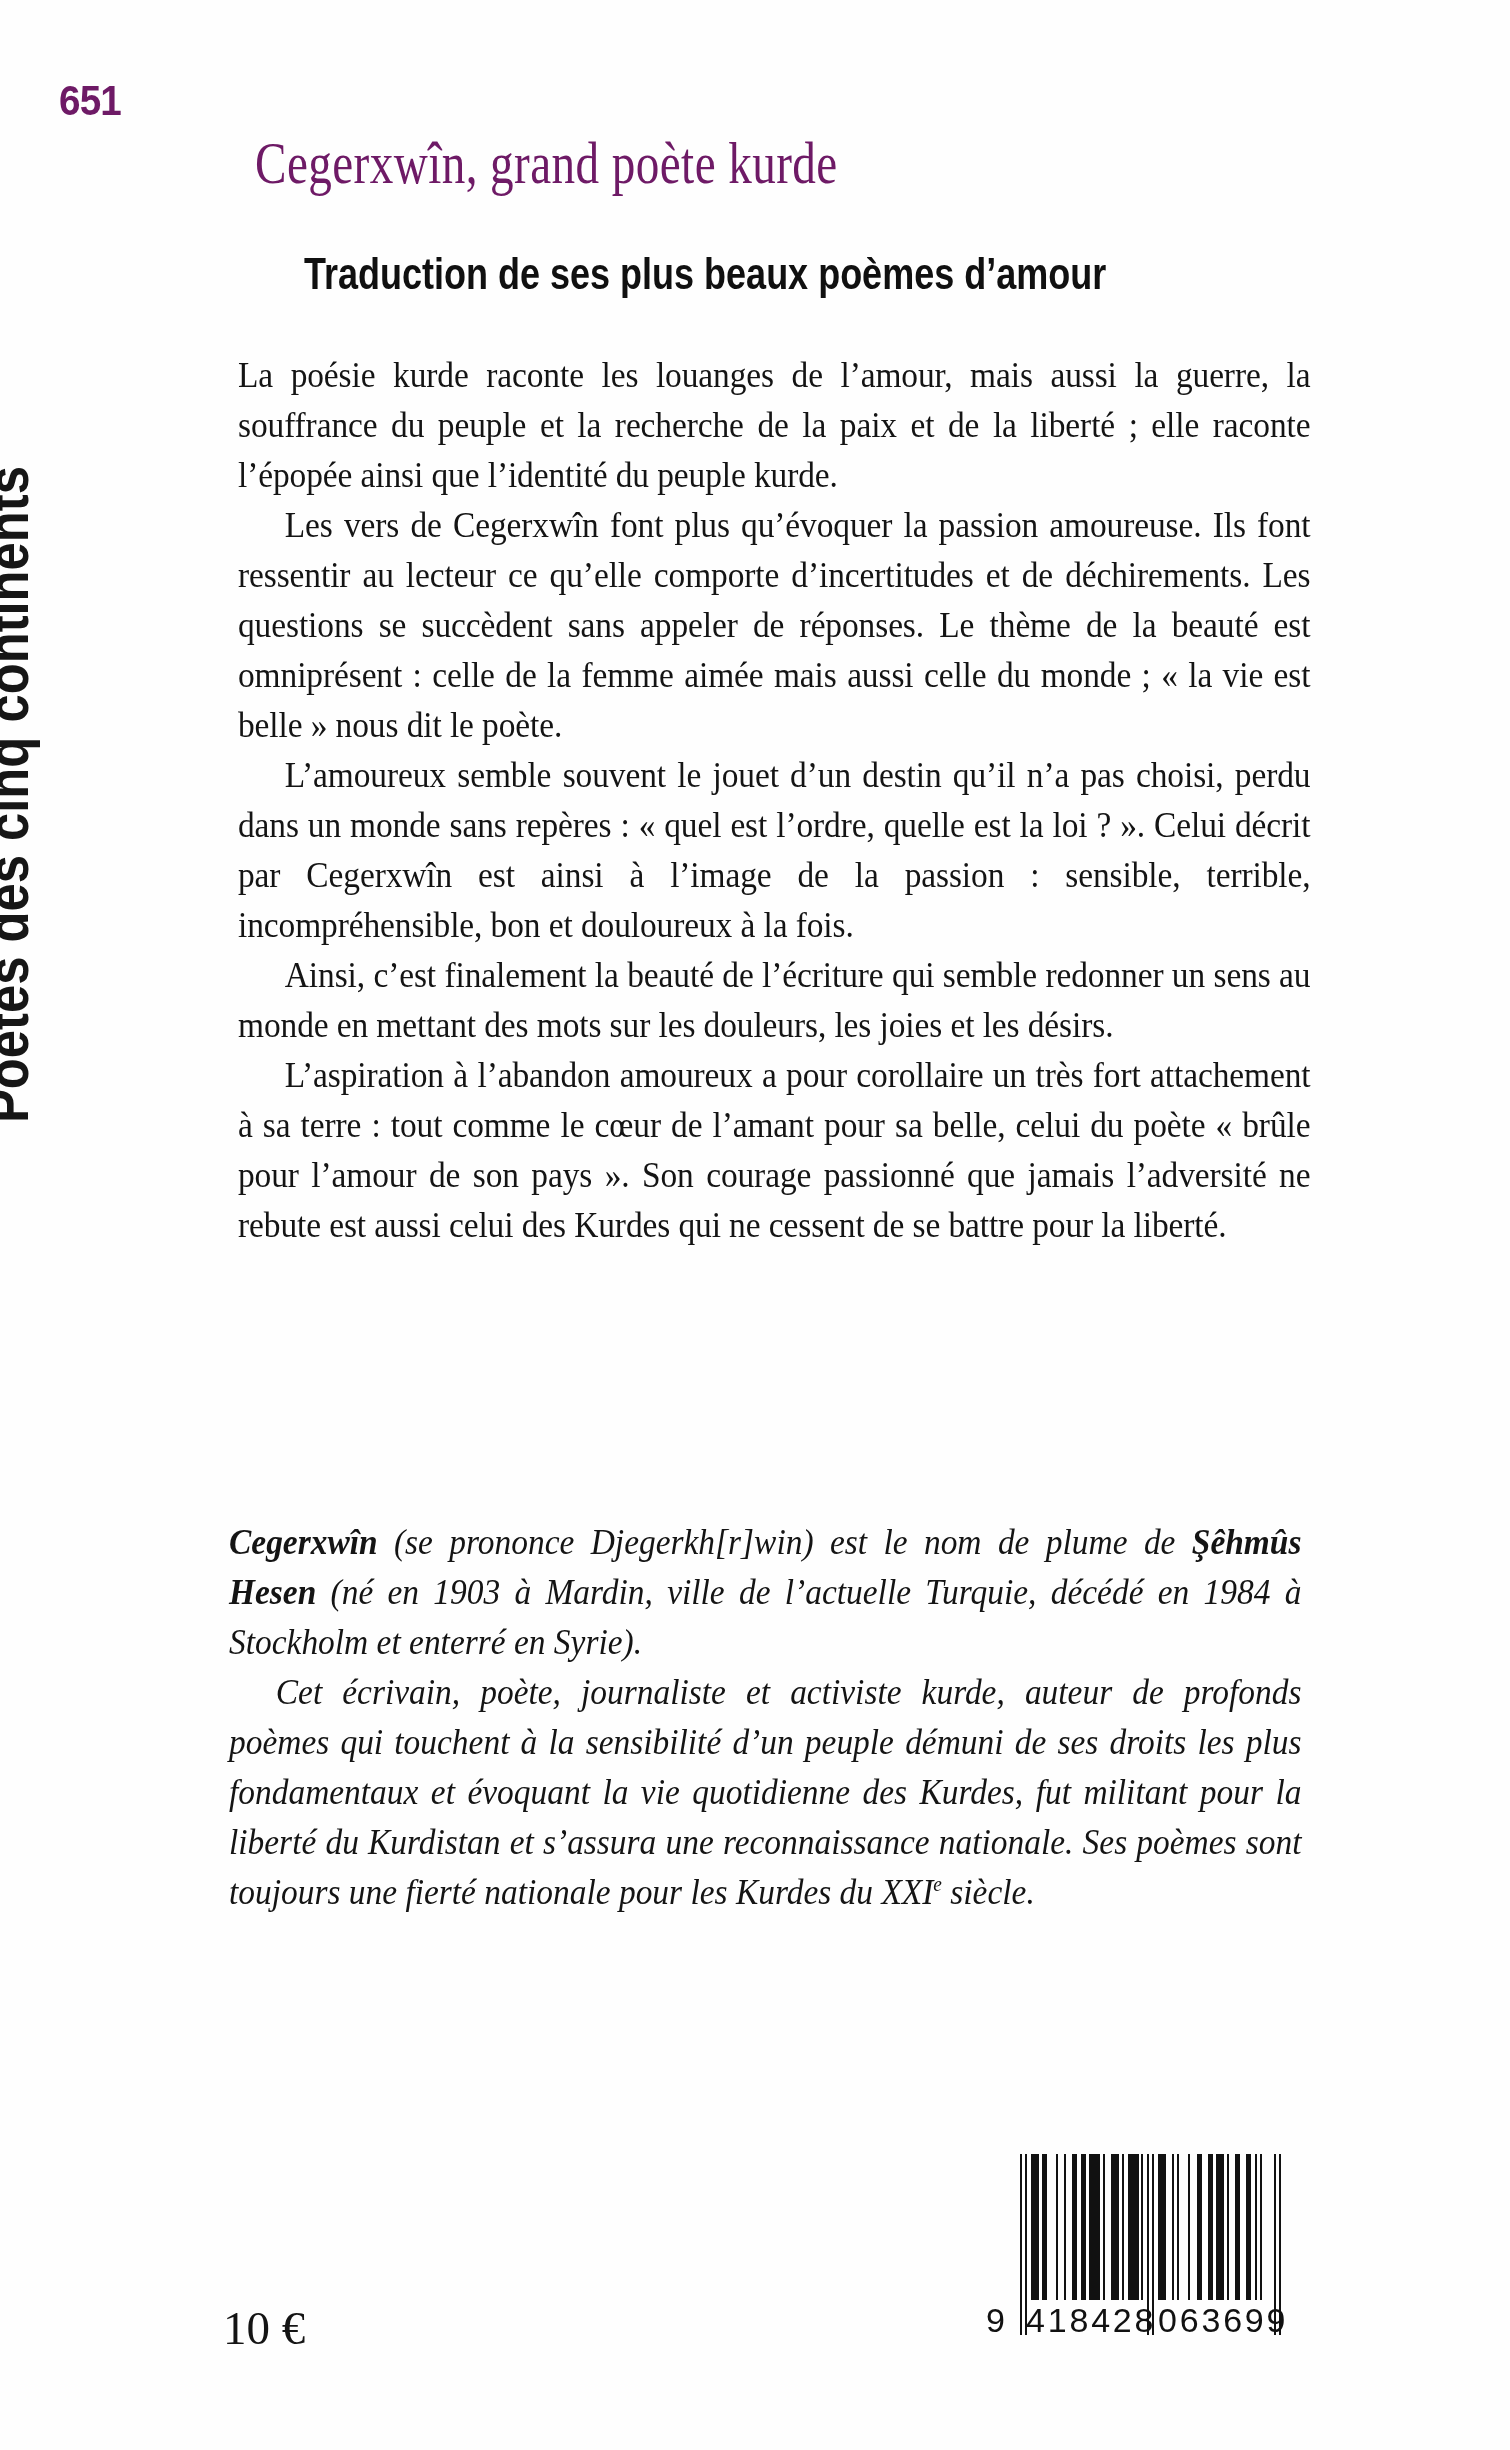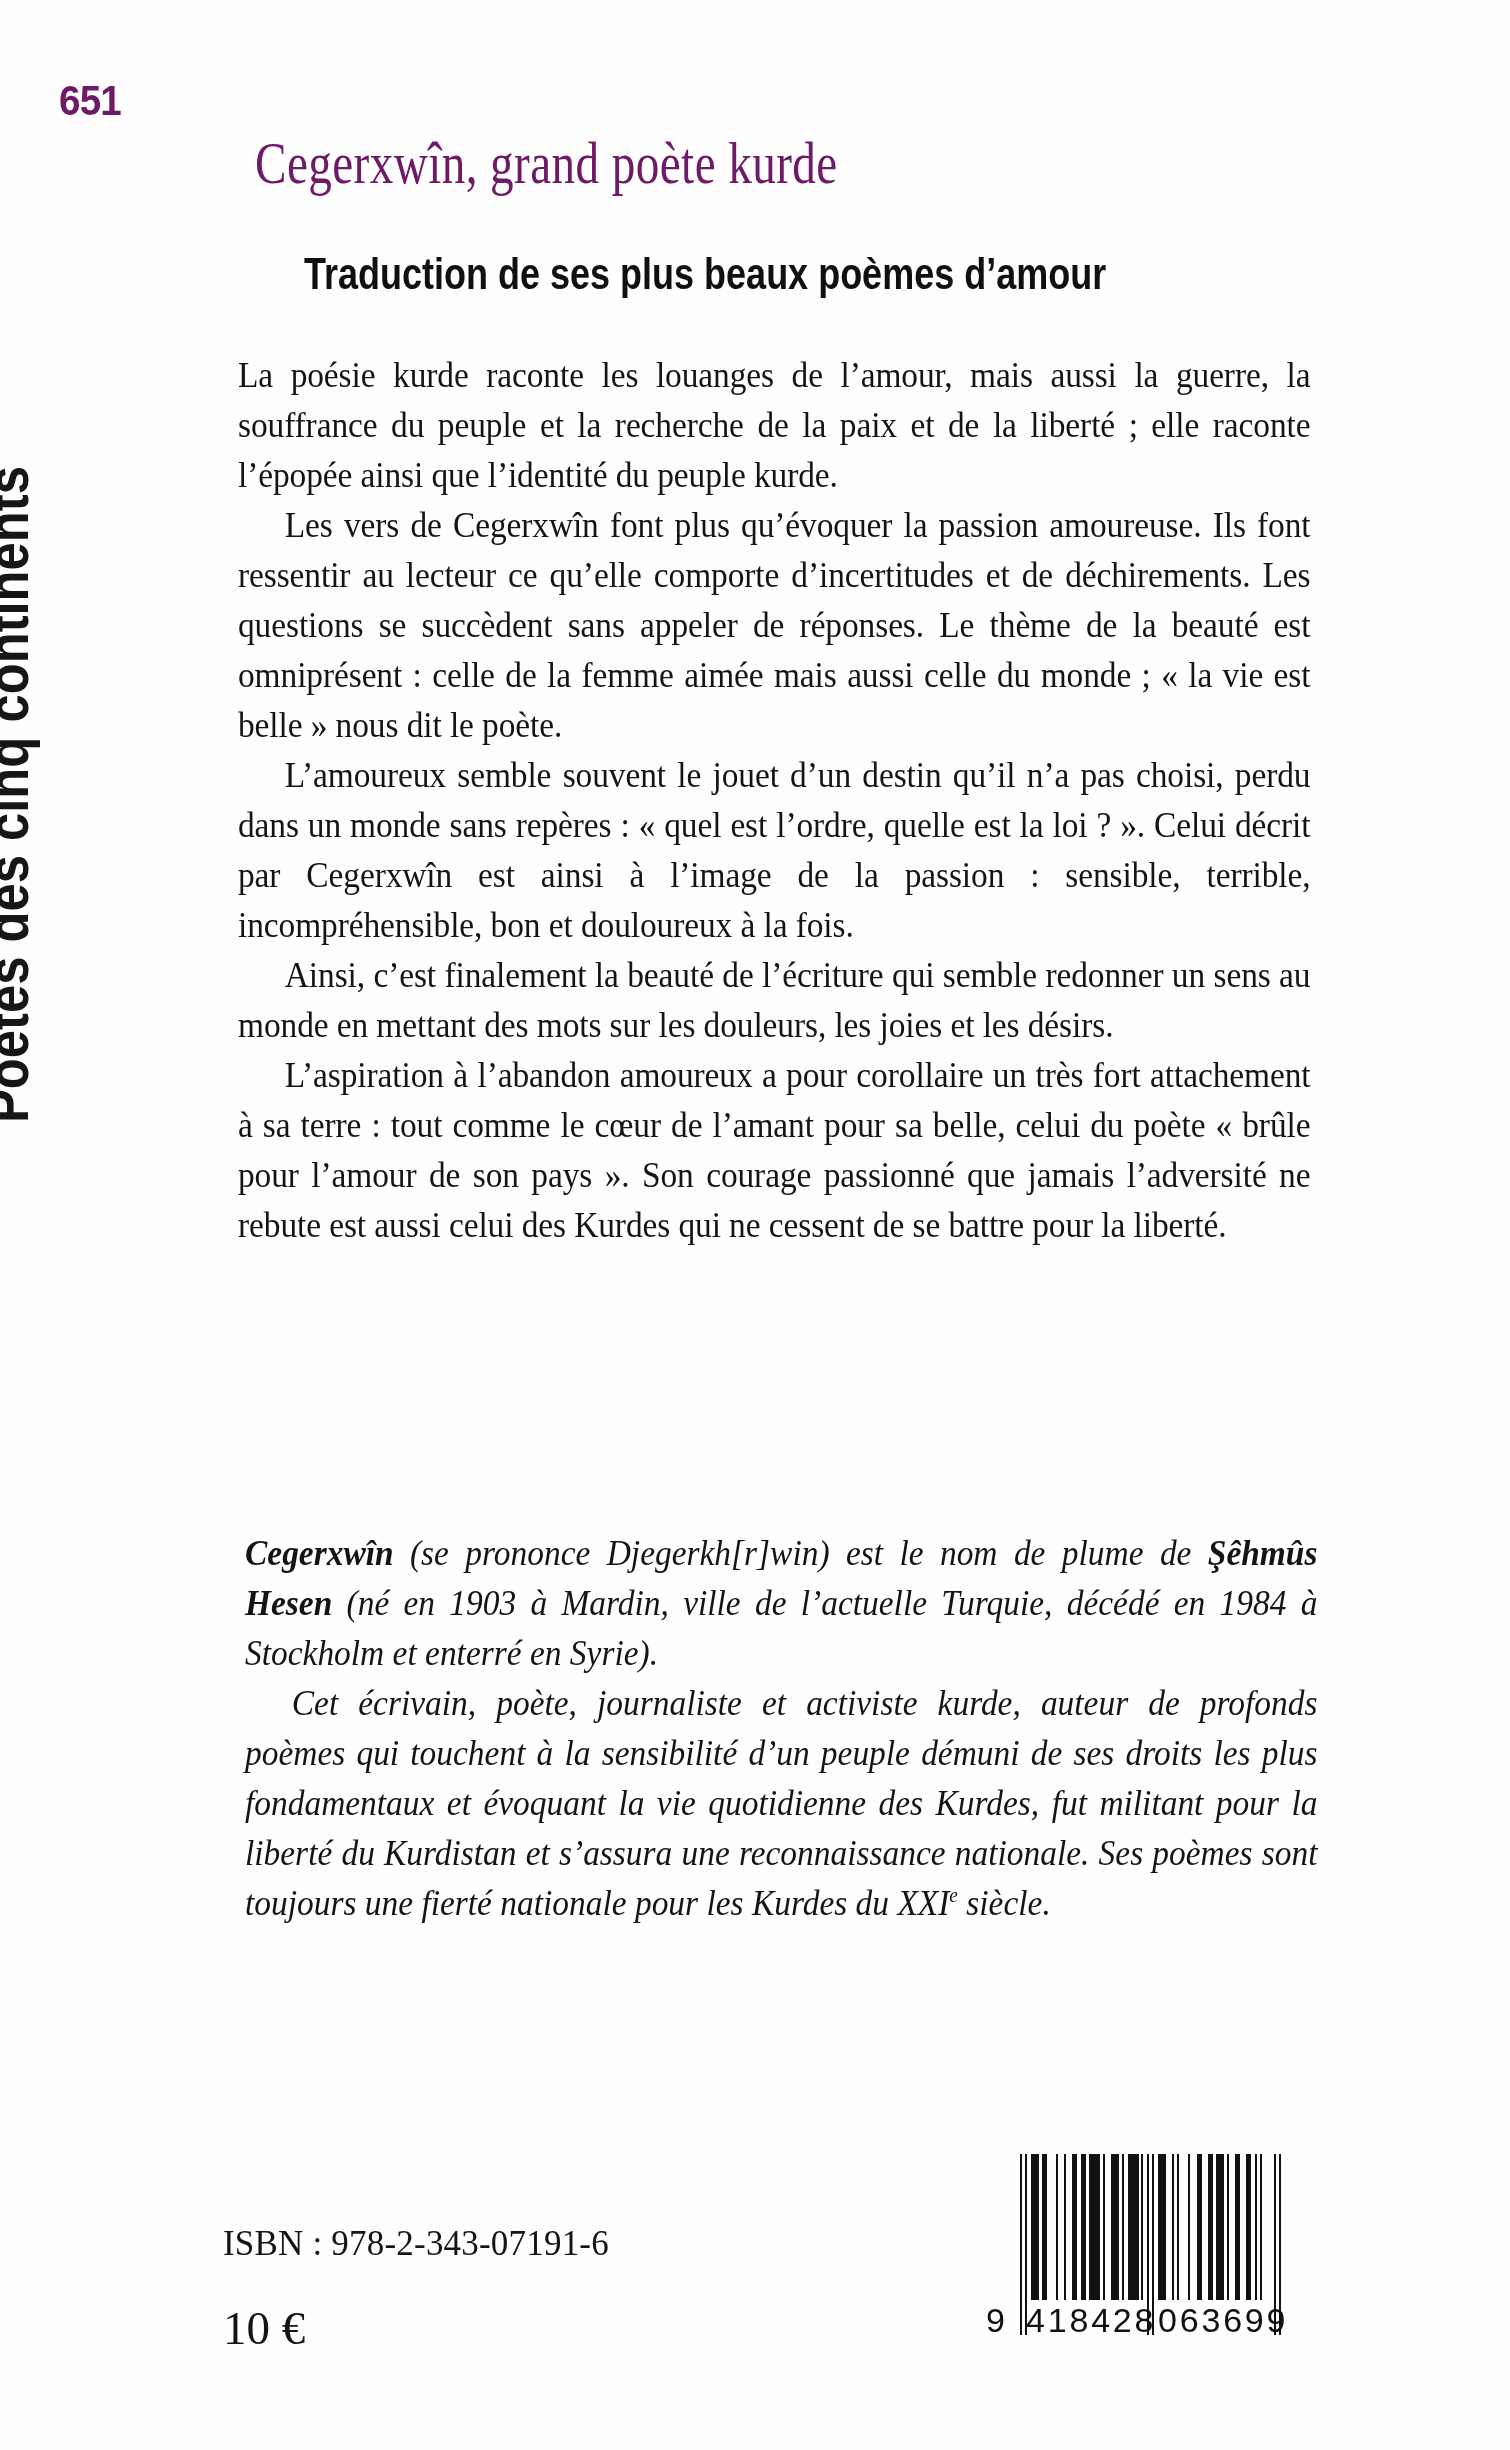--- a/index.html
+++ b/index.html
@@ -128,24 +128,23 @@
     color: #141414;
     transform: scaleX(0.955);
     transform-origin: left top;
     width: 1123px;
     letter-spacing: -0.1px;
   }
   .blurb p.first { text-indent: 0; }
 
   .bio {
     position: absolute;
-    left: 22px;
+    left: 6px;
     top: 1518px;
     width: 1072px;
-    margin-top: 11px;
   }
   .bio p {
     margin: 0;
     text-indent: 49px;
     text-align: justify;
     font-style: italic;
     font-family: "Liberation Serif", "DejaVu Serif", serif;
     font-size: 35px;
     line-height: 50px;
     color: #141414;
@@ -257,21 +256,20 @@
       <p>L’aspiration à l’abandon amoureux a pour corollaire un très fort attachement à sa terre : tout comme le cœur de l’amant pour sa belle, celui du poète « brûle pour l’amour de son pays ». Son courage passionné que jamais l’adversité ne rebute est aussi celui des Kurdes qui ne cessent de se battre pour la liberté.</p>
     </div>
 
     <div class="bio">
       <p class="first"><b>Cegerxwîn</b><span> (se prononce Djegerkh[r]win) est le nom de plume de </span><b>Şêhmûs Hesen</b><span> (né en 1903 à Mardin, ville de l’actuelle Turquie, décédé en 1984 à Stockholm et enterré en Syrie).</span></p>
       <p><span>Cet écrivain, poète, journaliste et activiste kurde, auteur de profonds poèmes qui touchent à la sensibilité d’un peuple démuni de ses droits les plus fondamentaux et évoquant la vie quotidienne des Kurdes, fut militant pour la liberté du Kurdistan et s’assura une reconnaissance nationale. Ses poèmes sont toujours une fierté nationale pour les Kurdes du XXI</span><sup>e</sup><span> siècle.</span></p>
     </div>
 
   </div>
 
-  <div class="isbn">ISBN : 978-2-343-07191-6</div>
   <div class="price">10 €</div>
 
   <div class="barcode-box">
     <div class="barcode-bars" id="barcode-bars">
         <div class="bar tall" style="left: 36px; width: 2.4px;"></div>
         <div class="bar tall" style="left: 41px; width: 2.4px;"></div>
         <div class="bar short" style="left: 47px; width: 8px;"></div>
         <div class="bar short" style="left: 58px; width: 5.2px;"></div>
         <div class="bar short" style="left: 72px; width: 2.4px;"></div>
         <div class="bar short" style="left: 80px; width: 2.4px;"></div>

